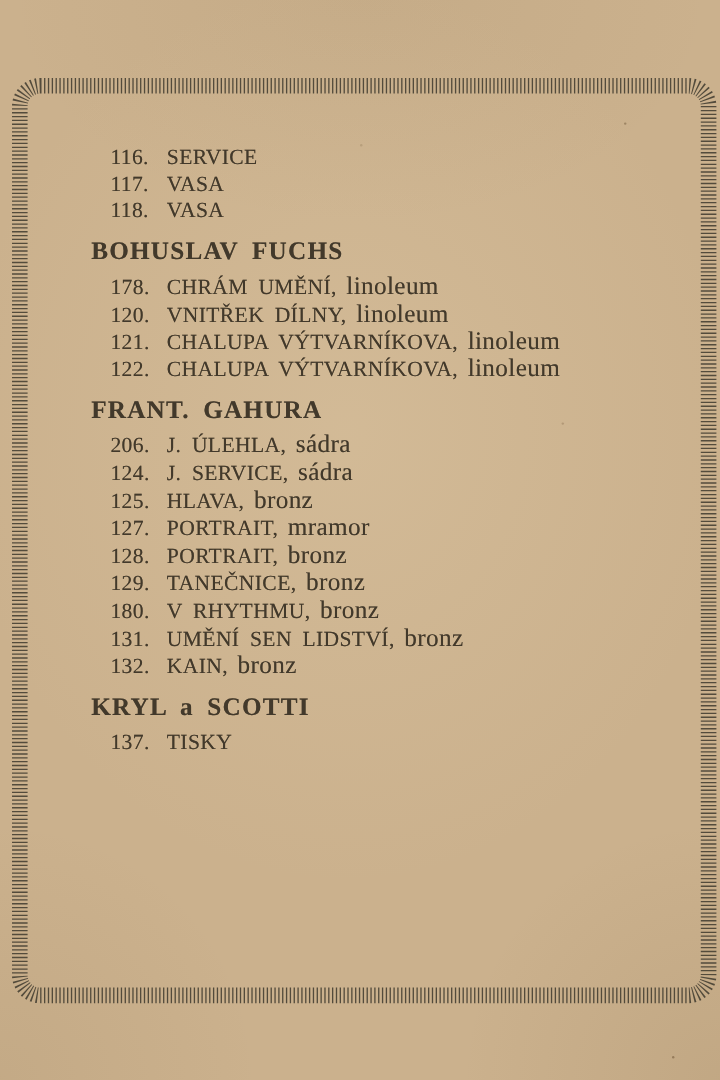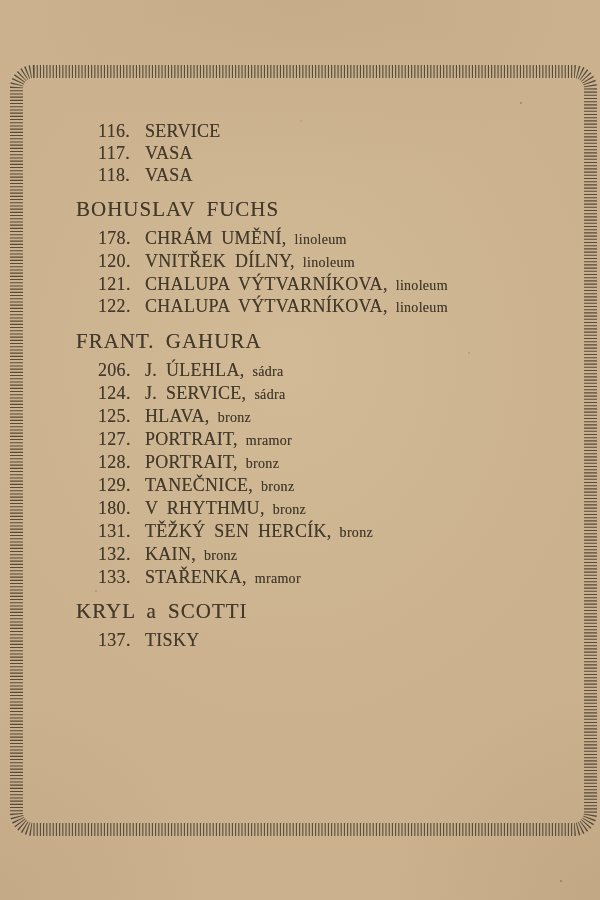--- a/index.html
+++ b/index.html
@@ -45,42 +45,41 @@
   .content {
     position: absolute;
     top: 121px;
     left: 0;
     width: 100%;
     text-shadow: 0 0 0.5px rgba(62,51,35,0.55);
   }
   .artist {
     font-size: 21px;
     line-height: 25px;
-    font-weight: normal;
+    font-weight: bold;
     letter-spacing: 1px;
     word-spacing: 5px;
     margin: 10px 0 6px 76px;
     white-space: nowrap;
   }
   .entry {
-    padding-left: 72px;
+    padding-left: 92px;
     font-size: 18px;
     line-height: 21.9px;
     letter-spacing: 0.3px;
     word-spacing: 4px;
     white-space: nowrap;
-    margin-left: 26px;
   }
   .entry .no {
     display: inline-block;
     min-width: 36px;
     margin-right: 11px;
   }
   .entry .medium {
-    font-size: 14px;
+    font-size: 21px;
     letter-spacing: 0.3px;
     margin-left: 8px;
   }
 </style>
 </head>
 <body>
 
 <div class="page" style="--paper: #cbb18d; --ink: #42392b;">
 
   <div class="speckles"></div>
@@ -105,23 +104,22 @@
       </div>
       <div class="section">
         <div class="artist">FRANT. GAHURA</div>
         <div class="entry"><span class="no">206.</span><span class="title">J. ÚLEHLA,</span><span class="medium">sádra</span></div>
         <div class="entry"><span class="no">124.</span><span class="title">J. SERVICE,</span><span class="medium">sádra</span></div>
         <div class="entry"><span class="no">125.</span><span class="title">HLAVA,</span><span class="medium">bronz</span></div>
         <div class="entry"><span class="no">127.</span><span class="title">PORTRAIT,</span><span class="medium">mramor</span></div>
         <div class="entry"><span class="no">128.</span><span class="title">PORTRAIT,</span><span class="medium">bronz</span></div>
         <div class="entry"><span class="no">129.</span><span class="title">TANEČNICE,</span><span class="medium">bronz</span></div>
         <div class="entry"><span class="no">180.</span><span class="title">V RHYTHMU,</span><span class="medium">bronz</span></div>
-        <div class="entry"><span class="no">131.</span><span class="title">TĚŽKÝ SEN HERCÍK,</span><span class="medium">bronz</span></div>
+        <div class="entry"><span class="no">131.</span><span class="title">UMĚNÍ SEN LIDSTVÍ,</span><span class="medium">bronz</span></div>
         <div class="entry"><span class="no">132.</span><span class="title">KAIN,</span><span class="medium">bronz</span></div>
-        <div class="entry"><span class="no">133.</span><span class="title">STAŘENKA,</span><span class="medium">mramor</span></div>
       </div>
       <div class="section">
         <div class="artist">KRYL a SCOTTI</div>
         <div class="entry"><span class="no">137.</span><span class="title">TISKY</span></div>
       </div>
     </main>
 
 </div>
 
 </body></html>

